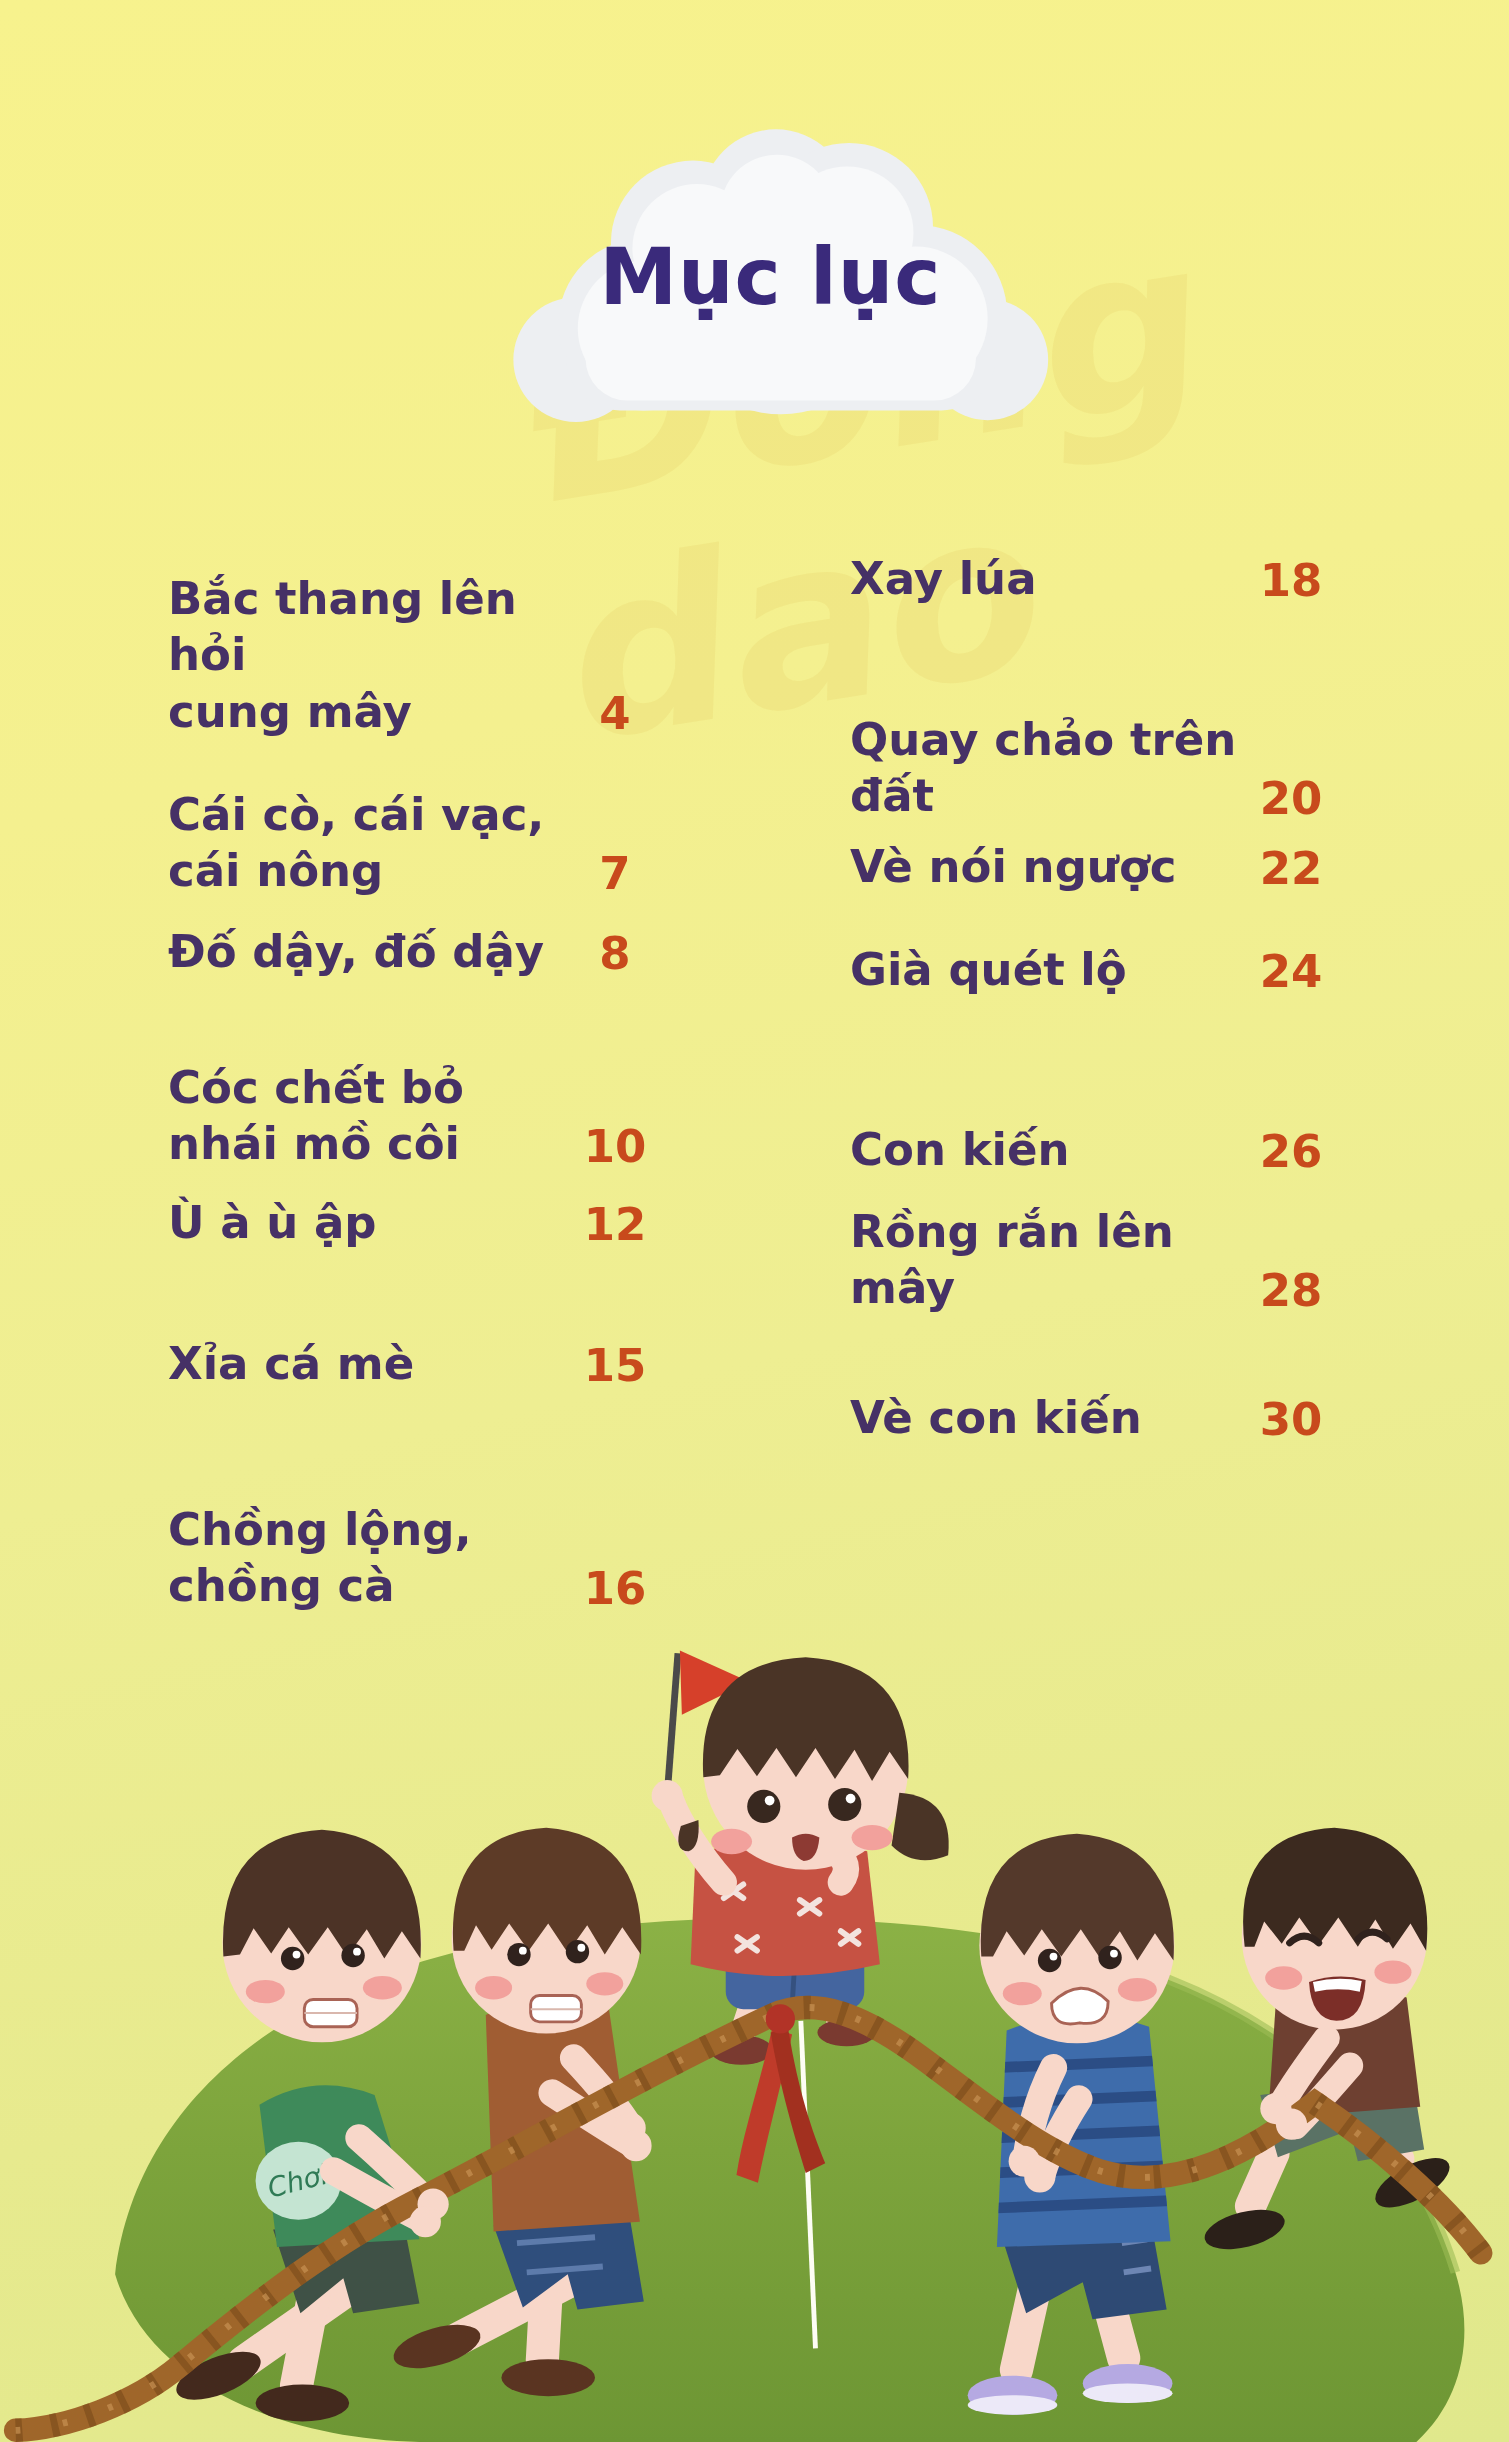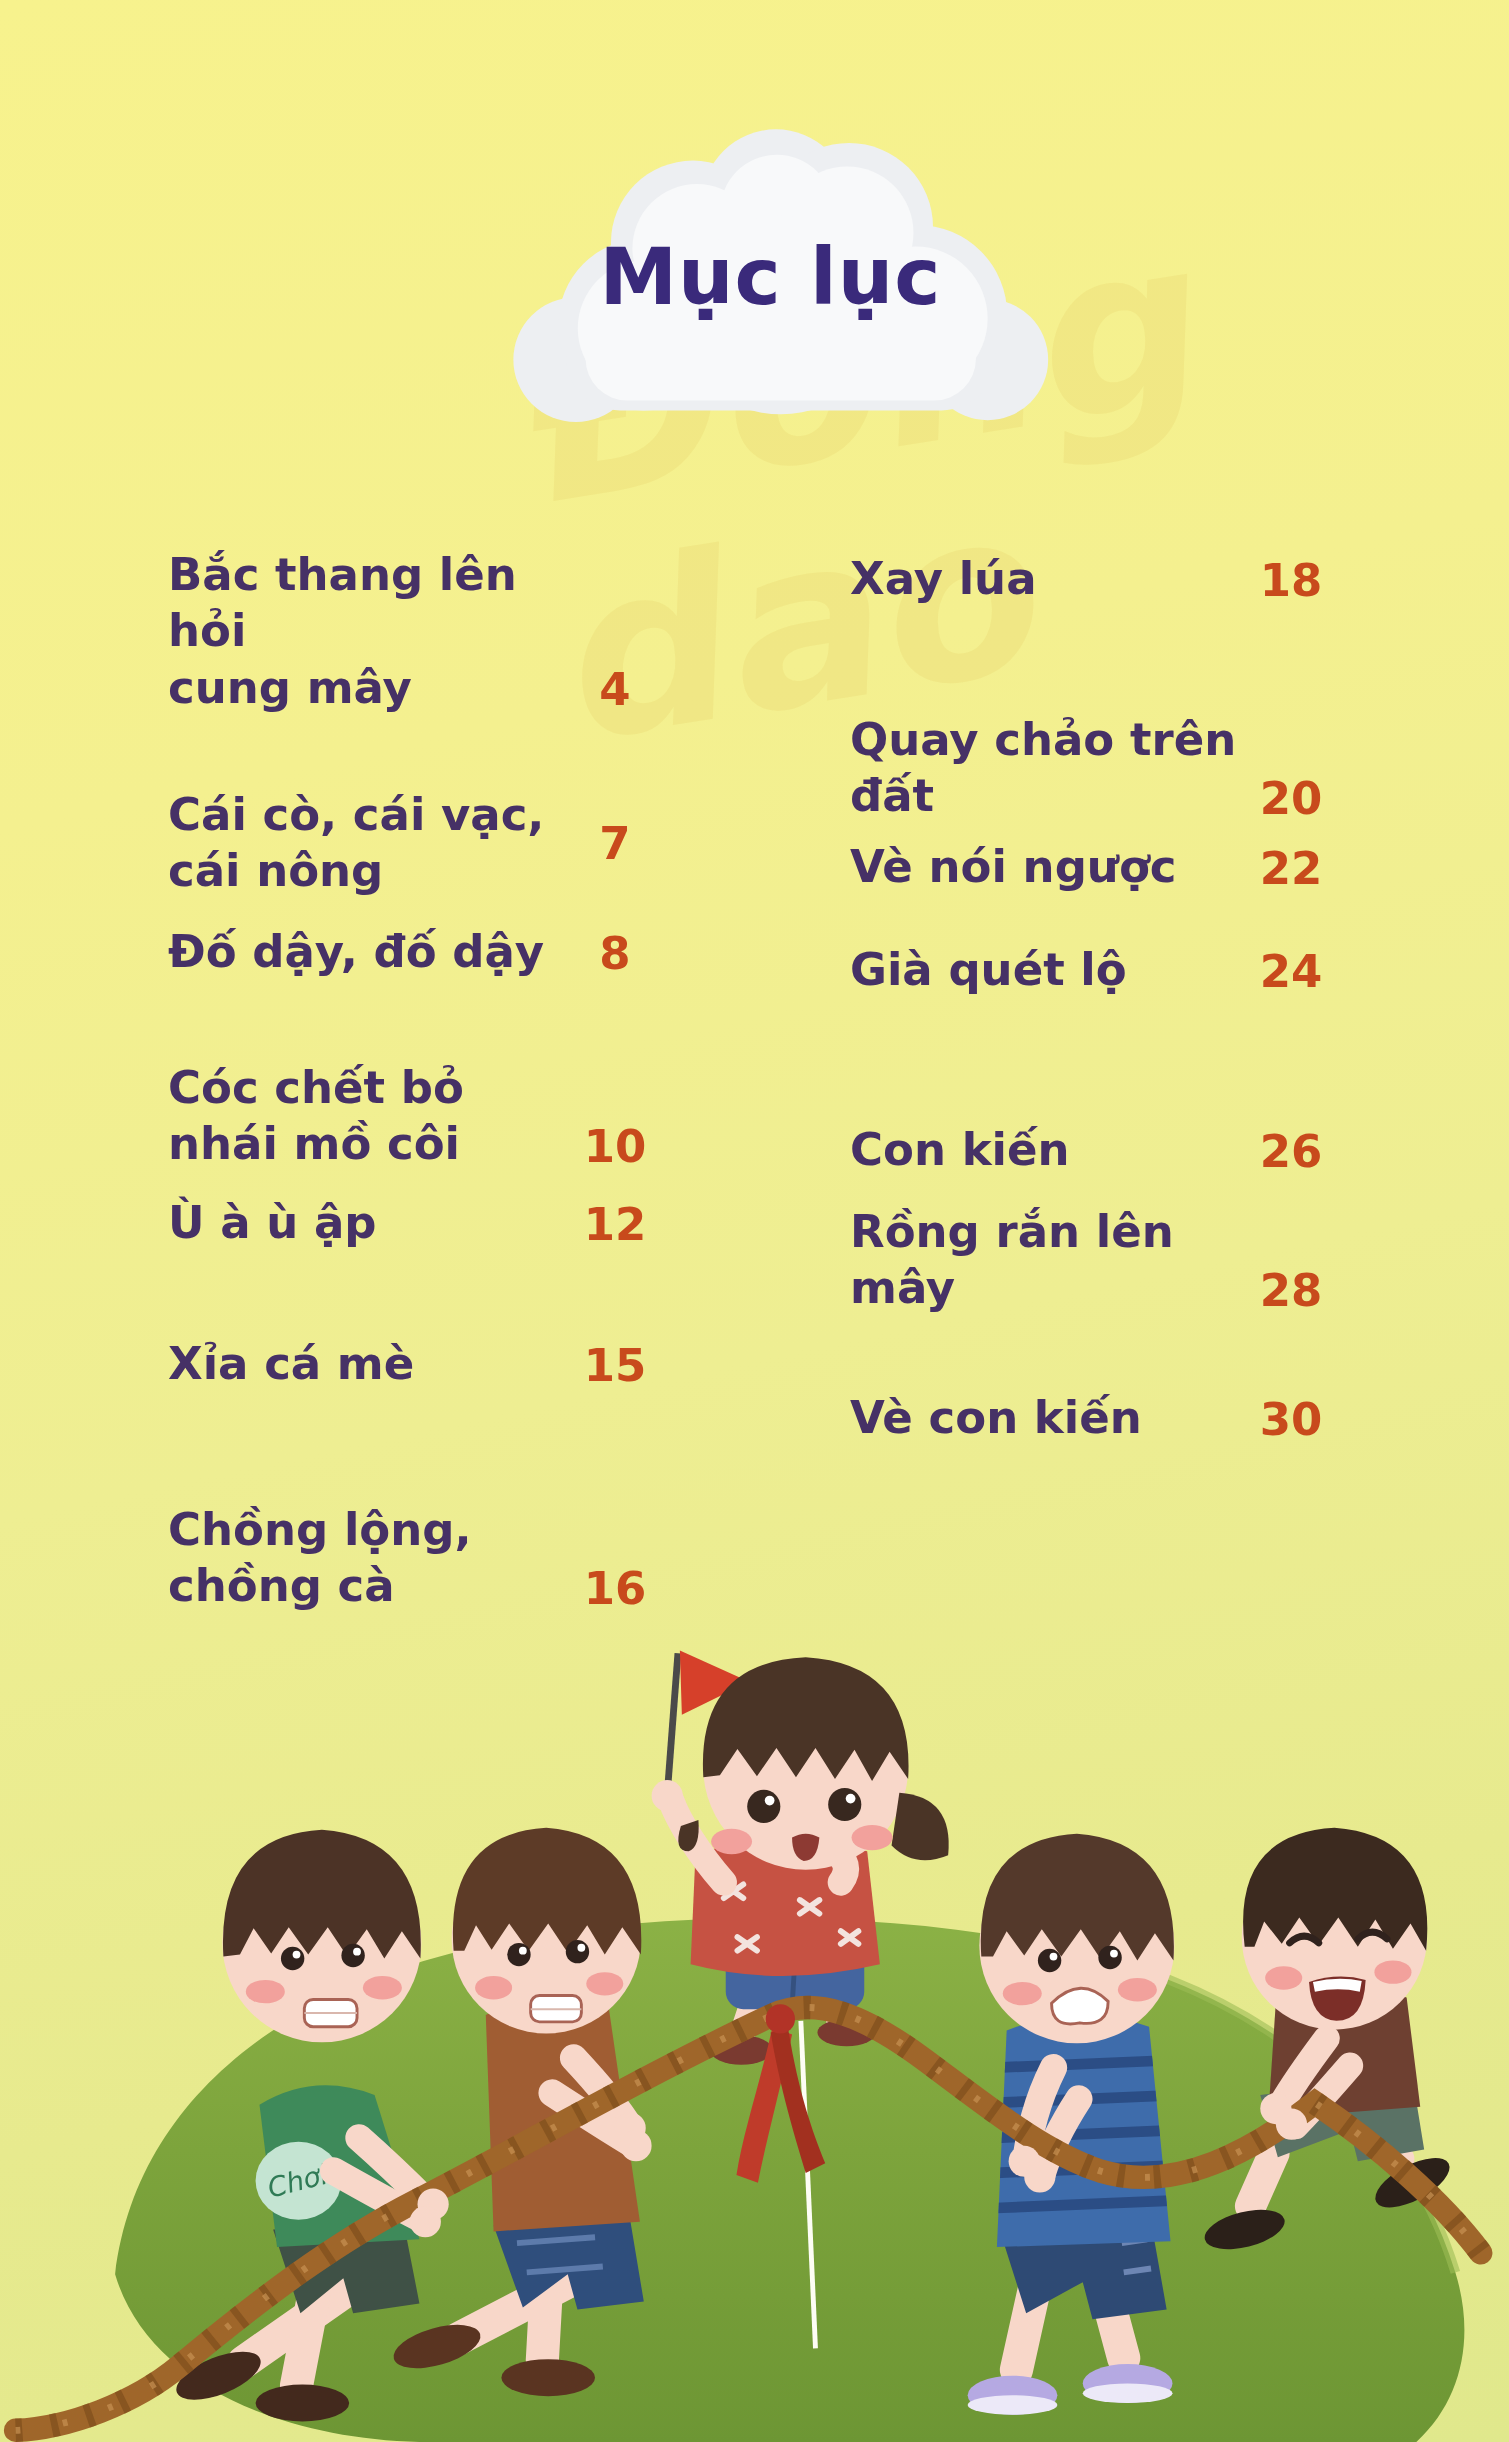--- a/index.html
+++ b/index.html
@@ -47,28 +47,28 @@
         <circle cx="214" cy="154" r="66"></circle>
       <circle cx="296" cy="116" r="58"></circle>
         <circle cx="368" cy="138" r="68"></circle>
       <circle cx="300" cy="214" r="94"></circle>
         <circle cx="438" cy="226" r="74"></circle>
       <rect x="100" y="224" width="400" height="86" rx="43"></rect>
     </g>
   </svg>
   <div class="title">Mục lục</div>
 
-  <div class="toc-row col-l" style="top:547px;">
+  <div class="toc-row col-l" style="top:571px;">
     <span class="t">
       <span>Bắc thang lên hỏi</span><br>
       <span>cung mây</span>
     </span>
     <span class="num">4</span>
   </div>
-  <div class="toc-row col-l" style="top:787px;align-items:center;">
+  <div class="toc-row col-l" style="top:787px;">
     <span class="t">Cái cò, cái vạc, cái nông</span>
     <span class="num">7</span>
   </div>
   <div class="toc-row col-l" style="top:924px;">
     <span class="t">Đố dậy, đố dậy</span>
     <span class="num">8</span>
   </div>
   <div class="toc-row col-l" style="top:1060px;">
     <span class="t">Cóc chết bỏ nhái mồ côi</span>
     <span class="num">10</span>

